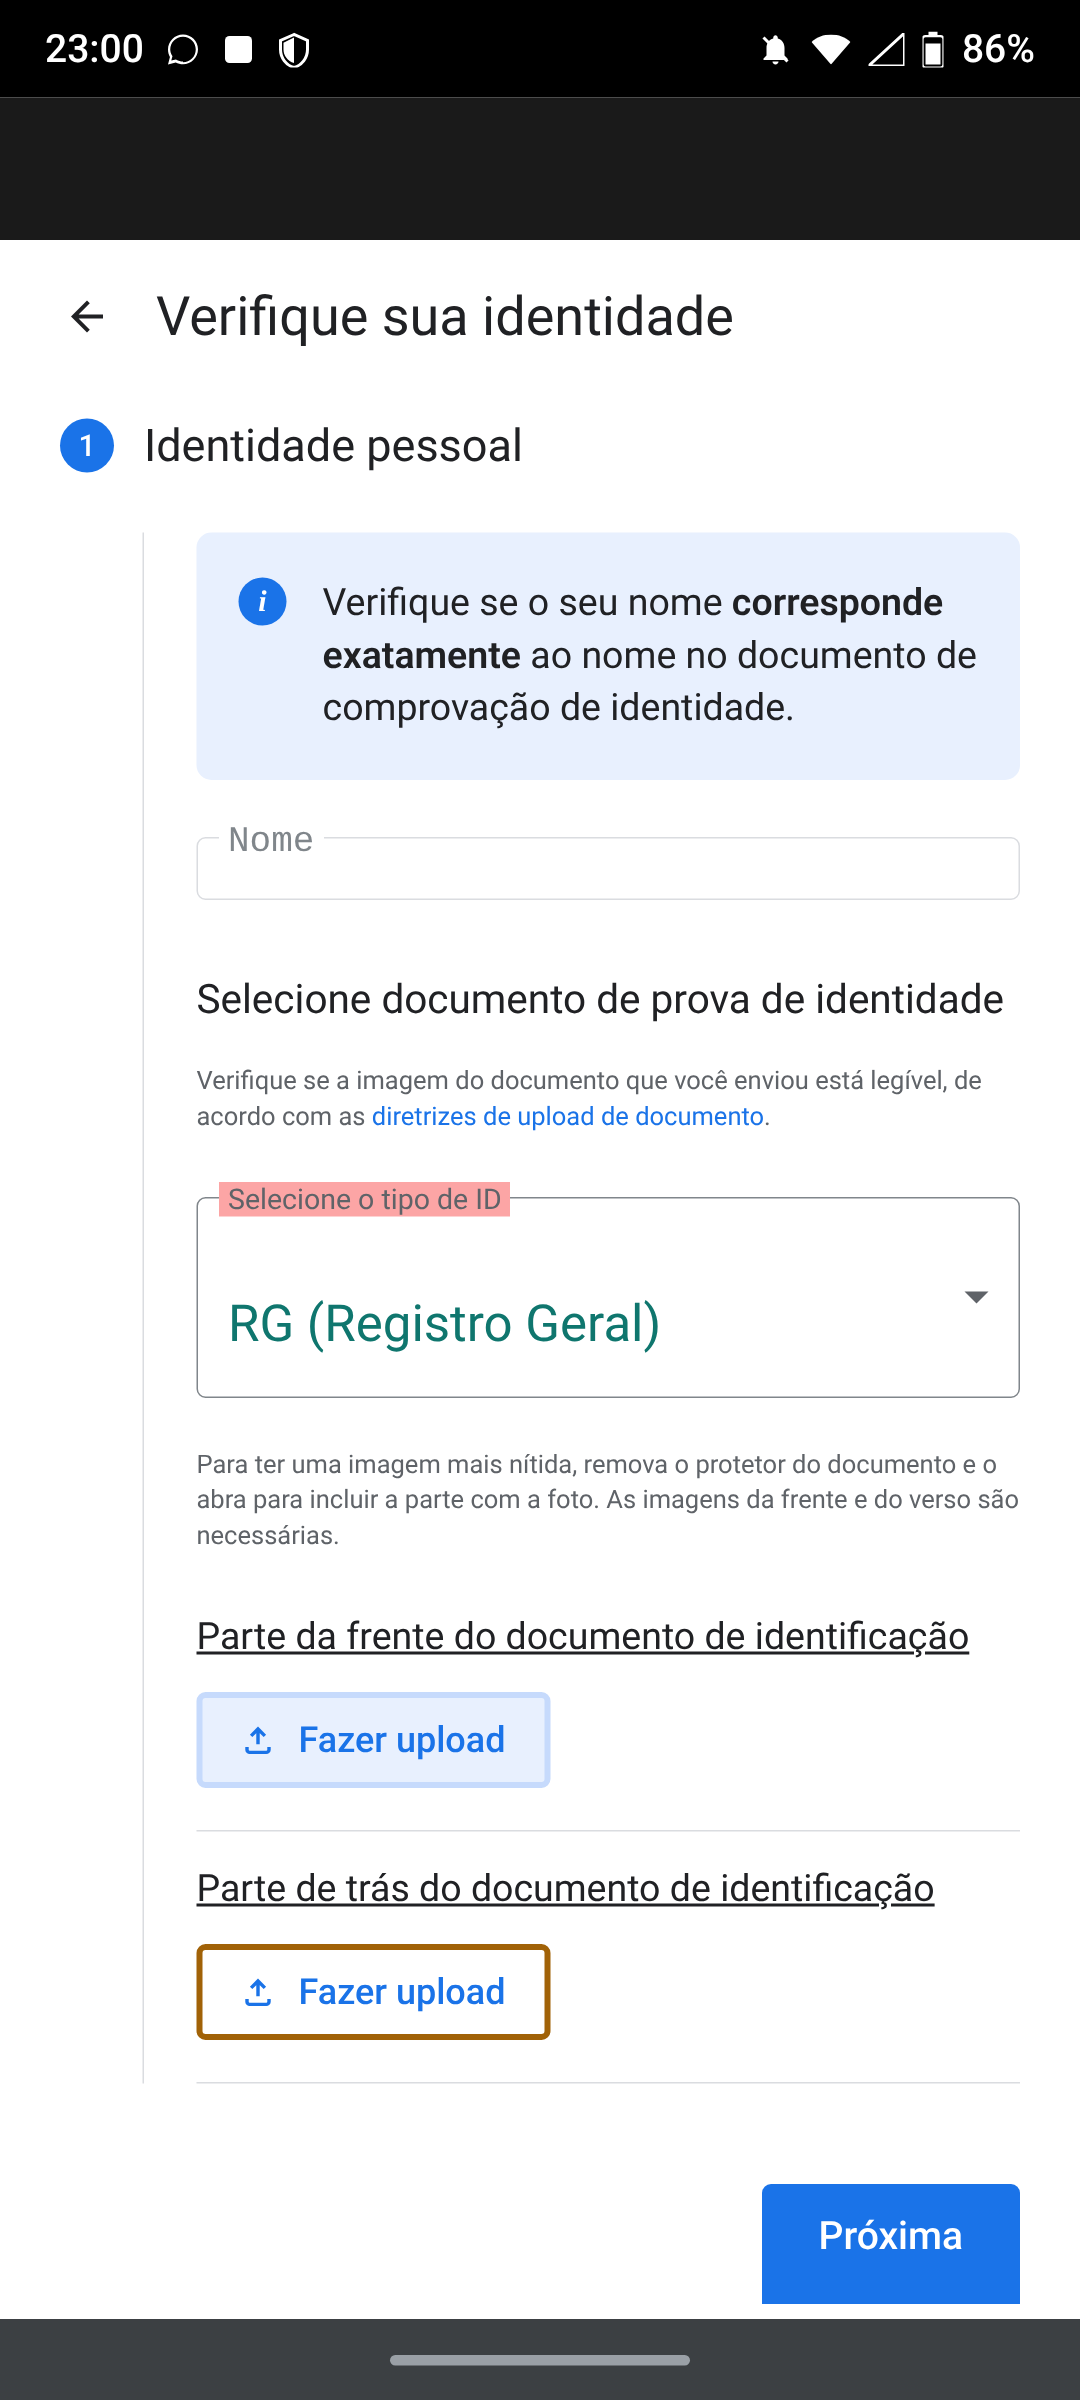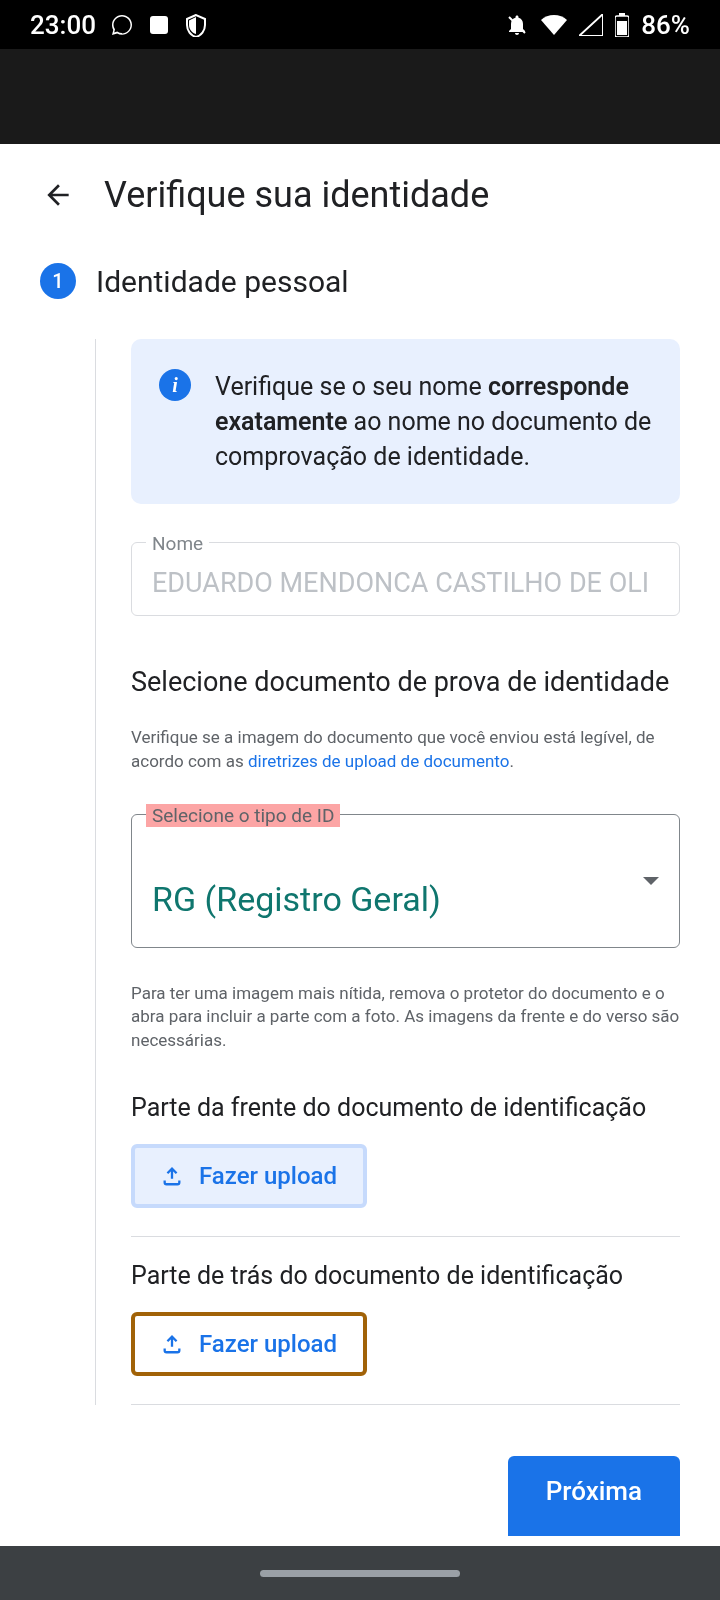--- a/index.html
+++ b/index.html
@@ -9,21 +9,21 @@
       font-family: -apple-system, BlinkMacSystemFont, 'Segoe UI', Roboto, sans-serif;
     }
     body {
       width: 720px;
       height: 1600px;
       background: #fff;
       overflow: hidden;
       position: relative;
     }
     .status-bar {
-      height: 49px;
+      height: 65px;
       background: #000;
       color: #fff;
       display: flex;
       justify-content: space-between;
       align-items: center;
       padding: 0 30px;
       font-size: 26px;
       font-weight: 500;
       text-align: right;
     }
@@ -135,22 +135,23 @@
       border-radius: 6px;
       padding: 24px 20px 16px 20px;
       margin-bottom: 50px;
     }
     .text-field-label {
       position: absolute;
       top: -11px;
       left: 14px;
       background: #fff;
       padding: 0 6px;
-      font-size: 19px;
+      font-size: 24px;
       color: #80868b;
+      font-family: Liberation Mono, monospace;
     }
     .text-field-value {
       font-size: 27px;
       color: #bdc1c6;
       white-space: nowrap;
       overflow: hidden;
     }
     .section-title {
       font-size: 27px;
       font-weight: 400;
@@ -197,20 +198,21 @@
       border-left: 8px solid transparent;
       border-right: 8px solid transparent;
       border-top: 8px solid #5f6368;
     }
     .upload-section-title {
       font-size: 25px;
       font-weight: 400;
       color: #202124;
       margin-bottom: 22px;
       margin-top: 10px;
+      text-decoration: underline;
     }
     .upload-button {
       display: inline-flex;
       align-items: center;
       gap: 16px;
       border: 4px solid #a16207;
       border-radius: 6px;
       padding: 14px 26px;
       font-size: 24px;
       color: #1a73e8;
@@ -334,21 +336,20 @@
     <div class="indented-inner">
       <div class="info-box">
         <div class="info-icon">i</div>
         <div class="info-text">
           <span>Verifique se o seu nome </span><strong>corresponde exatamente</strong><span> ao nome no documento de comprovação de identidade.</span>
         </div>
       </div>
 
       <div class="text-field">
         <div class="text-field-label">Nome</div>
-        <div class="text-field-value">EDUARDO MENDONCA CASTILHO DE OLI</div>
       </div>
 
       <div class="section-title">Selecione documento de prova de identidade</div>
 
       <div class="helper-text">
         <span>Verifique se a imagem do documento que você enviou está legível, de acordo com as </span><a href="#">diretrizes de upload de documento</a><span>.</span>
       </div>
 
       <div class="select-field">
         <div class="select-field-label">Selecione o tipo de ID</div>

